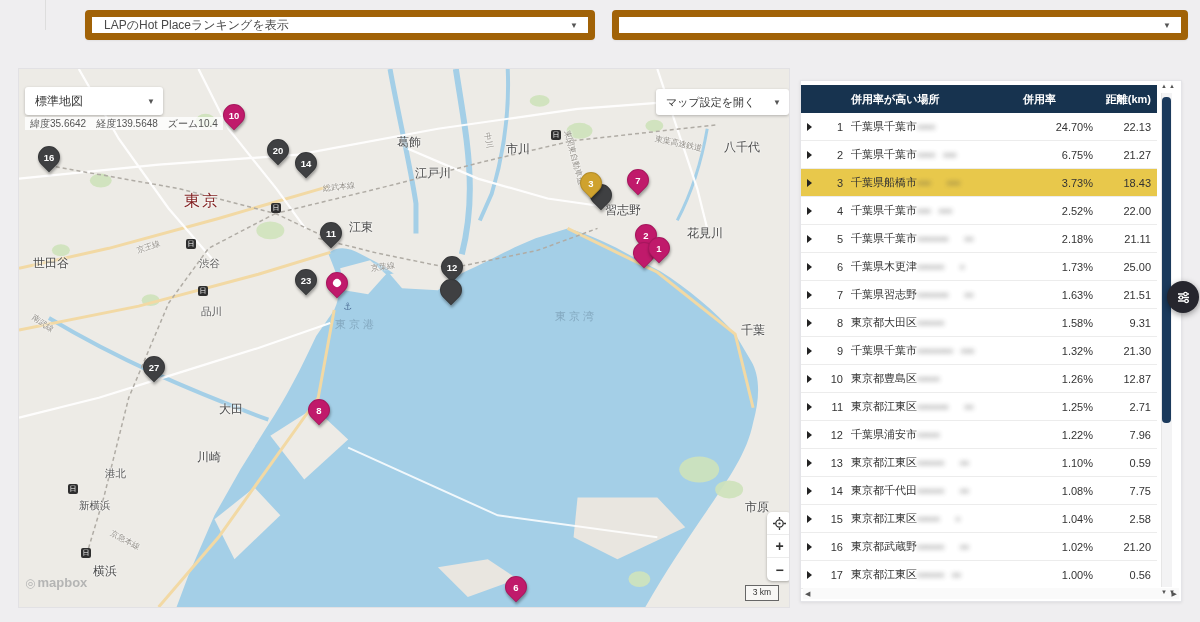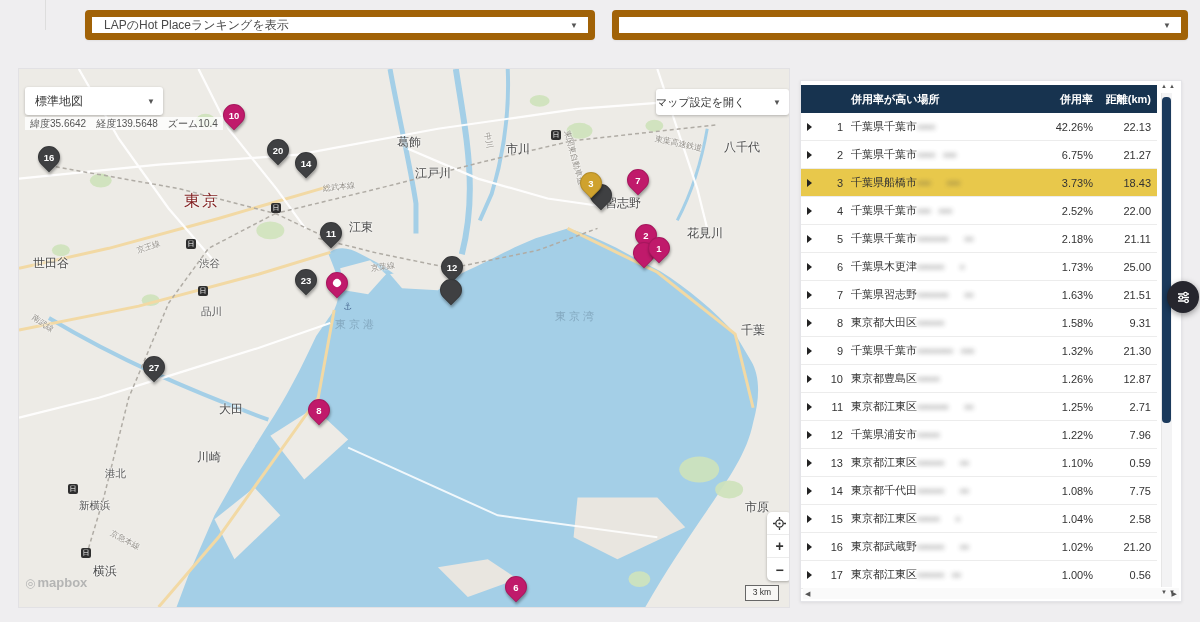--- a/index.html
+++ b/index.html
@@ -44,21 +44,21 @@
   .pin.dot .shape::after{content:"";position:absolute;left:6px;top:6px;width:8px;height:8px;
     background:#fff;border-radius:50%;}
 
   .map-dd{position:absolute;left:6px;top:18px;width:138px;height:28px;background:#fff;border-radius:3px;
     box-shadow:0 1px 3px rgba(0,0,0,.25);display:flex;align-items:center;padding:0 22px 0 10px;
     font-size:12px;color:#333;box-sizing:border-box;z-index:8;cursor:pointer;}
   .map-dd .caret{position:absolute;right:8px;font-size:8px;color:#555;}
   .coords{position:absolute;left:6px;top:48px;height:13px;background:rgba(255,255,255,.78);
     font-size:10px;color:#555;line-height:13px;padding:0 5px;z-index:8;white-space:nowrap;}
   .settings-dd{position:absolute;left:637px;top:20px;width:133px;height:26px;background:#fff;border-radius:3px;
-    box-shadow:0 1px 3px rgba(0,0,0,.25);display:flex;align-items:center;padding:0 20px 0 0;
+    box-shadow:0 1px 3px rgba(0,0,0,.25);display:flex;align-items:center;padding:0 20px 0 10px;
     font-size:11px;color:#333;box-sizing:border-box;z-index:8;cursor:pointer;}
   .settings-dd .caret{position:absolute;right:8px;font-size:8px;color:#555;}
 
   .zoomstack{position:absolute;left:748px;top:443px;width:25px;background:#fff;border-radius:5px;
     box-shadow:0 1px 3px rgba(0,0,0,.3);z-index:8;overflow:hidden;}
   .zoomstack .zbtn{width:25px;height:23px;display:flex;align-items:center;justify-content:center;
     font-size:14px;font-weight:bold;color:#333;border-bottom:1px solid #ececec;cursor:pointer;box-sizing:border-box;}
   .zoomstack .zbtn:last-child{border-bottom:none;}
   .scalebar{position:absolute;left:726px;top:516px;width:34px;height:16px;background:rgba(255,255,255,.6);
     border:1px solid #666;font-size:8.5px;color:#333;text-align:center;line-height:12px;z-index:8;box-sizing:border-box;}
@@ -69,21 +69,21 @@
     display:flex;align-items:center;gap:7px;font-size:9px;color:#33536f;padding:0 7px;white-space:nowrap;}
   .attrbar .improve{font-weight:bold;}
 
   
   #ranking{position:absolute;left:800px;top:80px;width:382px;height:522px;background:#fff;
     border:1px solid #e4e4e8;box-shadow:0 1px 3px rgba(0,0,0,.08);box-sizing:border-box;}
   .rk-header{position:absolute;left:0;top:4px;width:356px;height:28px;background:#17334f;color:#fff;
     display:grid;grid-template-columns:16px 26px 1fr 70px 64px;align-items:center;
     font-size:11px;font-weight:bold;box-sizing:border-box;}
   .rk-header .h-place{padding-left:8px;}
-  .rk-header .h-rate{text-align:right;}
+  .rk-header .h-rate{text-align:left;}
   .rk-header .h-dist{text-align:right;padding-right:6px;}
   .rk-rows{position:absolute;left:0;top:32px;width:356px;}
   .rk-row{height:28px;display:grid;grid-template-columns:16px 26px 1fr 70px 64px;align-items:center;
     border-bottom:1px solid #ececec;font-size:11px;color:#333;box-sizing:border-box;cursor:pointer;background:#fff;}
   .rk-row.highlight{background:#e8c84b;}
   .rk-row .expander{width:0;height:0;border-left:5px solid #222;border-top:4px solid transparent;
     border-bottom:4px solid transparent;margin-left:6px;}
   .rk-row .rank{text-align:right;}
   .rk-row .place{padding-left:8px;white-space:nowrap;overflow:hidden;}
   .rk-row .masked{filter:blur(2.5px);opacity:.45;font-size:9px;letter-spacing:-1px;color:#444;}
@@ -184,21 +184,21 @@
       <span class="map-label" style="left: 378px; top: 65px;">葛飾</span>
 
       <span class="map-label" style="left: 487px; top: 72px;">市川</span>
 
       <span class="map-label" style="left: 396px; top: 96px;">江戸川</span>
 
       <span class="map-label rail" style="left: 468px; top: 58px; transform: rotate(80deg);">中川</span>
 
       <span class="map-label" style="left: 705px; top: 70px;">八千代</span>
 
-      <span class="map-label" style="left: 586px; top: 126px;">習志野</span>
+      <span class="map-label" style="left: 586px; top: 133px;">習志野</span>
 
       <span class="map-label" style="left: 668px; top: 156px;">花見川</span>
 
       <span class="map-label" style="left: 722px; top: 253px;">千葉</span>
 
       <span class="map-label" style="left: 330px; top: 150px;">江東</span>
 
       <span class="map-label" style="left: 14px; top: 186px;">世田谷</span>
 
       <span class="map-label sm" style="left: 180px; top: 188px;">渋谷</span>
@@ -393,21 +393,21 @@
       <span class="h-place">併用率が高い場所</span>
       <span class="h-rate">併用率</span>
       <span class="h-dist">距離(km)</span>
     </div>
     <div class="rk-rows">
 
         <div class="rk-row">
           <span class="expander"></span>
           <span class="rank">1</span>
           <span class="place"><span>千葉県千葉市</span><span class="masked">●●●●</span></span>
-          <span class="rate">42.26%</span>
+          <span class="rate">24.70%</span>
           <span class="dist">22.13</span>
         </div>
 
         <div class="rk-row">
           <span class="expander"></span>
           <span class="rank">2</span>
           <span class="place"><span>千葉県千葉市</span><span class="masked">●●●●　●●●</span></span>
           <span class="rate">6.75%</span>
           <span class="dist">21.27</span>
         </div>

